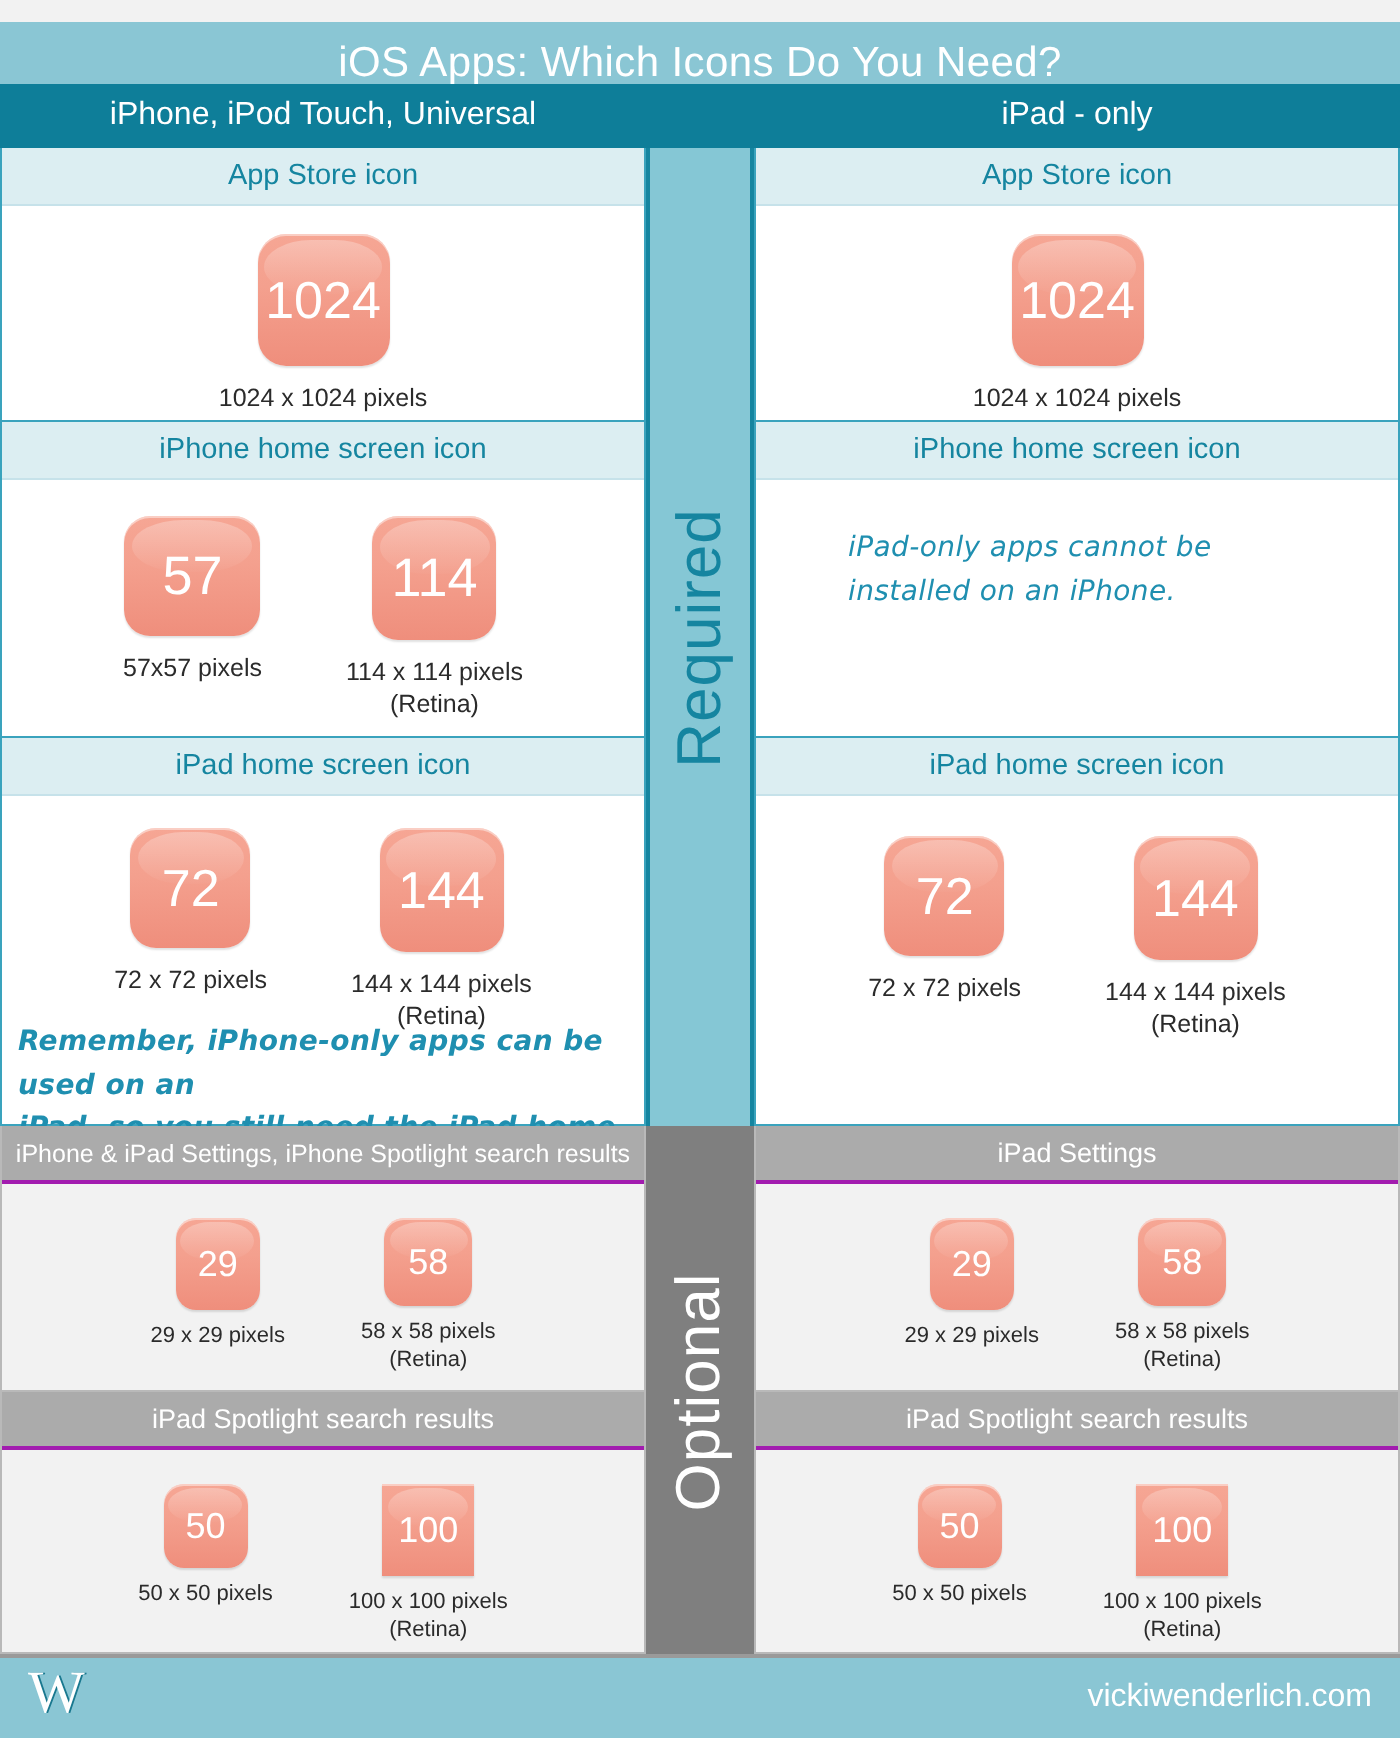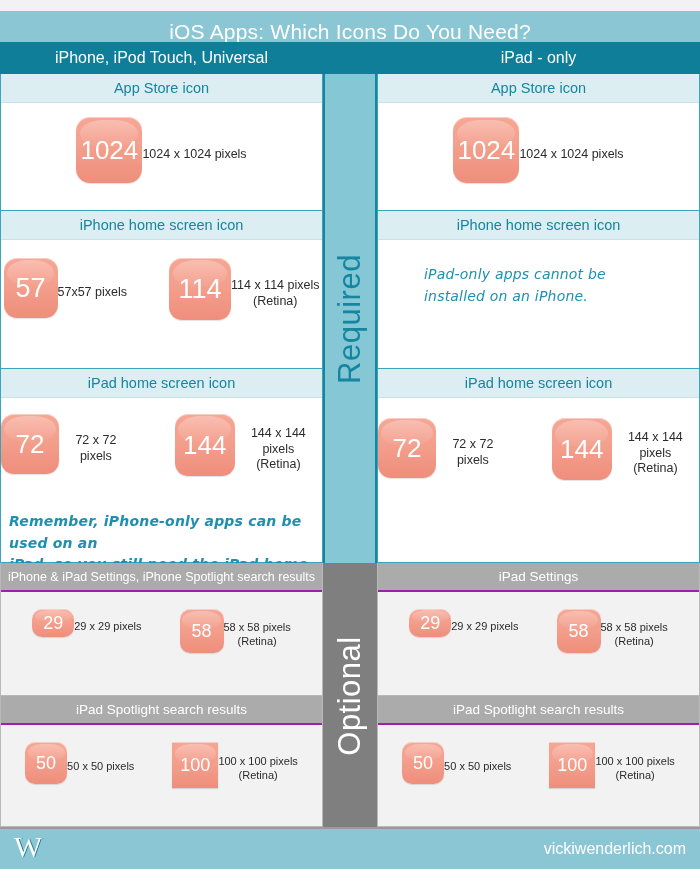--- a/index.html
+++ b/index.html
@@ -138,21 +138,21 @@
     display: flex;
     align-items: flex-start;
     justify-content: center;
     gap: 42px;
     padding-top: 14px;
   }
   .sec-body.gap-sm { gap: 38px; }
 
   .icon-item {
     display: flex;
-    flex-direction: row;
+    flex-direction: column;
     align-items: center;
   }
   .icon-sq {
     border-radius: 18%;
     background: linear-gradient(to bottom, #f6a694 0%, #f4a08e 40%, #ef8e7c 100%);
     box-shadow: inset 0 1px 0 rgba(255,255,255,0.45), 0 1px 1px rgba(0,0,0,0.12);
     display: flex;
     align-items: center;
     justify-content: center;
     color: #ffffff;
@@ -165,25 +165,25 @@
     position: absolute;
     left: 6%; right: 6%; top: 4%;
     height: 42%;
     border-radius: 50% / 60%;
     background: linear-gradient(to bottom, rgba(255,255,255,0.28), rgba(255,255,255,0.02));
     pointer-events: none;
   }
   .icon-sq .num { position: relative; z-index: 2; }
 
   .sz-1024 { width: 66px;  height: 66px;  border-radius: 14px; font-size: 26px; }
-  .sz-57   { width: 54px;  height: 60px;  border-radius: 13px; font-size: 27px; }
+  .sz-57   { width: 68px;  height: 60px;  border-radius: 13px; font-size: 27px; }
   .sz-114  { width: 62px;  height: 62px;  border-radius: 13px; font-size: 27px; }
   .sz-72   { width: 60px;  height: 60px;  border-radius: 13px; font-size: 26px; }
   .sz-144  { width: 62px;  height: 62px;  border-radius: 13px; font-size: 26px; }
-  .sz-29   { width: 42px;  height: 28px;  border-radius: 10px; font-size: 18px; }
+  .sz-29   { width: 42px;  height: 46px;  border-radius: 10px; font-size: 18px; }
   .sz-58   { width: 44px;  height: 44px;  border-radius: 10px; font-size: 18px; }
   .sz-50   { width: 42px;  height: 42px;  border-radius: 10px; font-size: 18px; }
   .sz-100  { width: 46px;  height: 46px;  border-radius: 0; font-size: 18px; }
 
   .cap {
     margin-top: 9px;
     text-align: center;
     color: #2b2b2b;
     font-size: 12.5px;
     line-height: 1.25;

